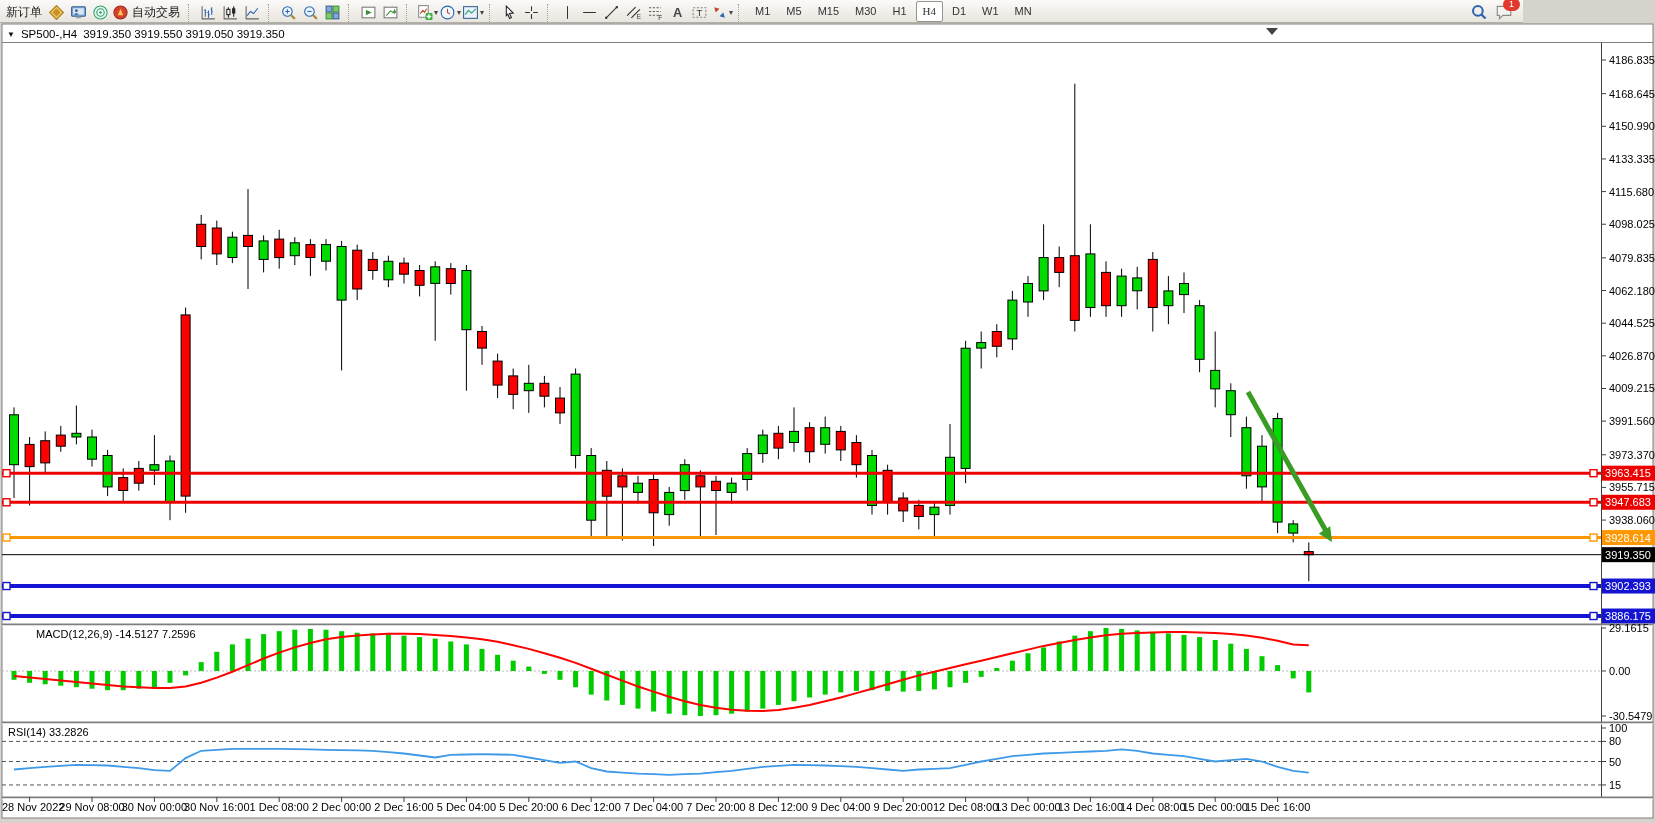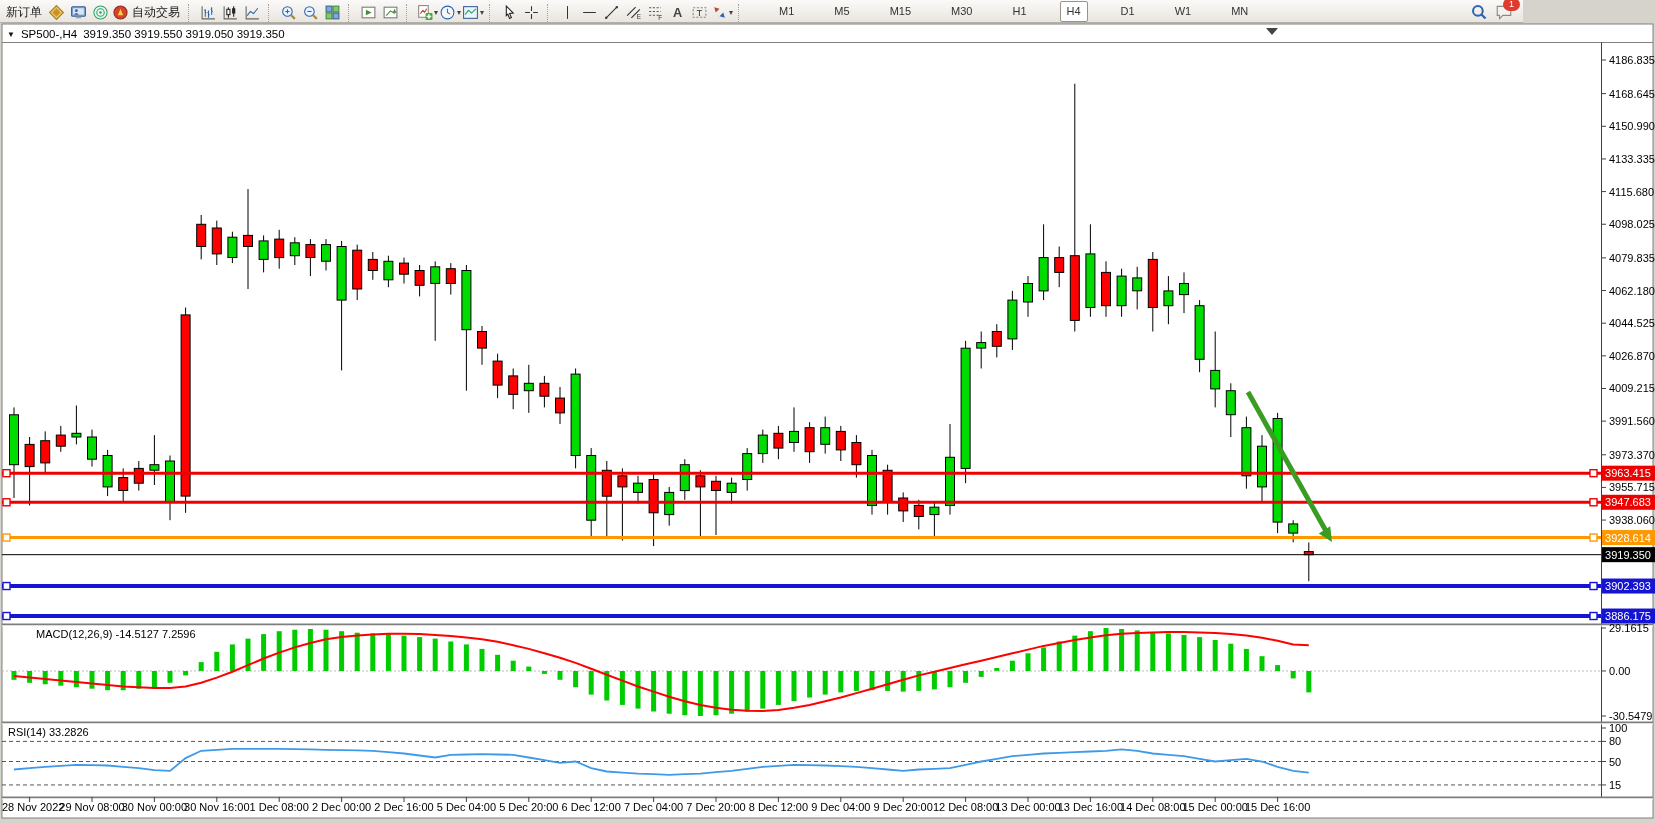--- a/index.html
+++ b/index.html
@@ -5,22 +5,22 @@
   html,body{margin:0;padding:0;width:1655px;height:823px;overflow:hidden;
     background:#d6d3cc;font-family:"Liberation Sans",sans-serif;position:relative;}
   .toolbar{position:absolute;top:0;left:0;width:1523px;height:23px;
     background:linear-gradient(#fbfaf8,#e9e5df);border-bottom:1px solid #b4b0a8;
     display:flex;align-items:flex-end;padding:0 3px;gap:1px;z-index:6;box-sizing:border-box;}
   .tbtn{height:20px;min-width:21px;display:flex;align-items:center;justify-content:center;border-radius:2px;}
   .tbtn svg{display:block}
   .tlabel{font-size:12px;color:#1a1a1a;padding:0 3px;white-space:nowrap;}
   .sep{width:4px;height:18px;border-left:1px dotted #a49f95;margin:0 4px;}
   .caret{font-size:8px;color:#444;margin-left:1px;}
-  .tf{font-size:11px;color:#333;padding:1px 6px;height:17px;line-height:17px;border:1px solid transparent;border-radius:2px;margin-left:24px;}
-  .tf.active{background:#ffffff;border:1px solid #98948c;}
+  .tf{font-size:11px;color:#333;padding:1px 6px;height:17px;line-height:17px;border:1px solid transparent;border-radius:2px;}
+  .tf.active{background:#ffffff;border:1px solid #98948c;font-family:Liberation Serif, serif;}
   .tright{margin-left:auto;display:flex;align-items:center;gap:4px;padding-right:6px;}
   .notif{position:relative;}
   .nbadge{position:absolute;top:-4px;right:-6px;min-width:13px;height:13px;border-radius:8px;
     background:#e03a2f;color:#fff;font-size:9px;line-height:13px;text-align:center;padding:0 2px;}
   #cs{position:absolute;left:0;top:0;z-index:1;}
   .overlay{position:absolute;z-index:3;font-size:11px;color:#000;white-space:nowrap;}
   #chart-title{left:7px;top:28px;display:flex;align-items:center;gap:6px;font-size:11.5px;}
   .tri{font-size:8px;color:#111;}
   .ax{font:11px "Liberation Sans",sans-serif;fill:#000;}
   .badge{font:11px "Liberation Sans",sans-serif;fill:#fff;}

